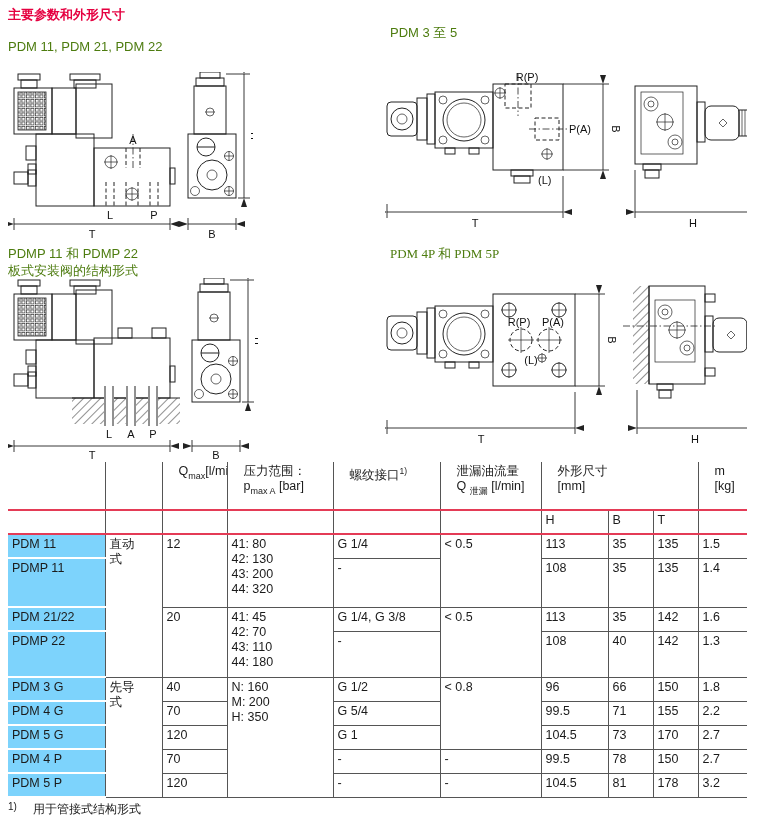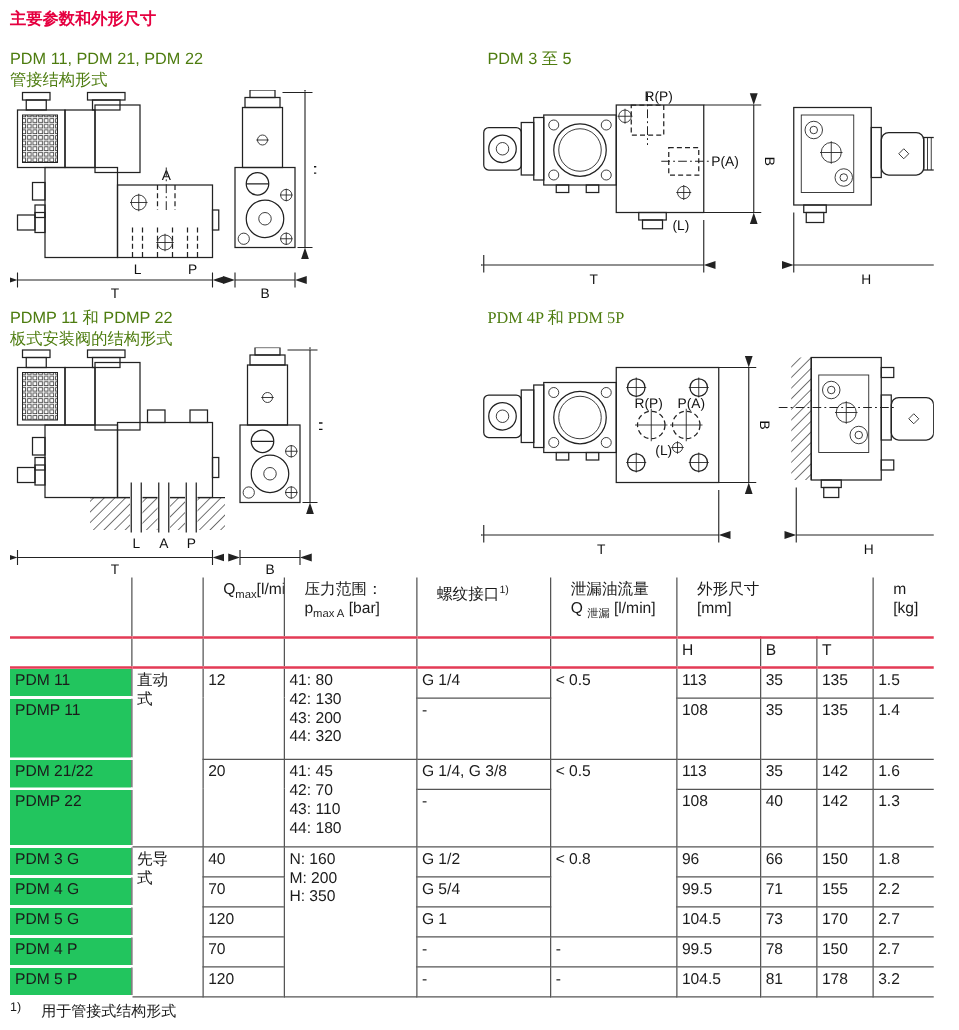--- a/index.html
+++ b/index.html
@@ -16,42 +16,41 @@
   svg .dim{stroke:#222;fill:none;stroke-width:0.9;}
   svg text{font-family:"Liberation Sans",sans-serif;font-size:11px;fill:#111;}
   
   #spec-table{position:absolute;left:8px;top:462px;border-collapse:collapse;table-layout:fixed;
               width:752px;font-size:12.5px;line-height:15px;}
   #spec-table th,#spec-table td{border:1px solid #555;vertical-align:top;text-align:left;
               padding:2px 4px 1px 4px;font-weight:400;white-space:pre-line;overflow:hidden;}
   #spec-table thead tr.h-main th{border-top:none;height:44px;padding-left:16px;}
   #spec-table thead th{border-bottom:2px solid #e43b56;}
   #spec-table thead tr.h-sub td{border-top:2px solid #e43b56;border-bottom:2px solid #e43b56;height:19px;}
-  #spec-table .model{background:#22c55e;border-left:none;border-top:none;border-bottom:2px solid #fff;}
+  #spec-table .model{background:#7dd3fc;border-left:none;border-top:none;border-bottom:2px solid #fff;}
   #spec-table thead .mh{border-left:none;background:#fff;}
   #spec-table .last{border-right:none;}
   #spec-table sub{font-size:9px;}
   #spec-table sup{font-size:8.5px;}
   tr.rw{height:24px;} tr.rw-tall{height:49px;} tr.rw-tall2{height:46px;}
   #footnote{left:8px;top:801px;font-size:12px;}
   #footnote .fmark{font-size:10px;vertical-align:top;}
   #footnote .ftext{margin-left:16px;}
 </style>
 </head>
 <body>
 
 <div id="page">
 
   <div id="doc-title" class="abs">主要参数和外形尺寸</div>
 
   <div class="abs sec-title" style="left:8px;top:38px;">
     <div>PDM 11, PDM 21, PDM 22</div>
-    <div>管接结构形式</div>
-  </div>
-  <div class="abs sec-title" style="left:390px;top:38px;">
+  </div>
+  <div class="abs sec-title" style="left:390px;top:24px;">
     <div>PDM 3 至 5</div>
   </div>
   <div class="abs sec-title" style="left:8px;top:245px;">
     <div>PDMP 11 和 PDMP 22</div>
     <div>板式安装阀的结构形式</div>
   </div>
   <div class="abs sec-title" style="left:390px;top:245px;font-family:Liberation Serif, serif;">
     <div>PDM 4P 和 PDM 5P</div>
   </div>
 

